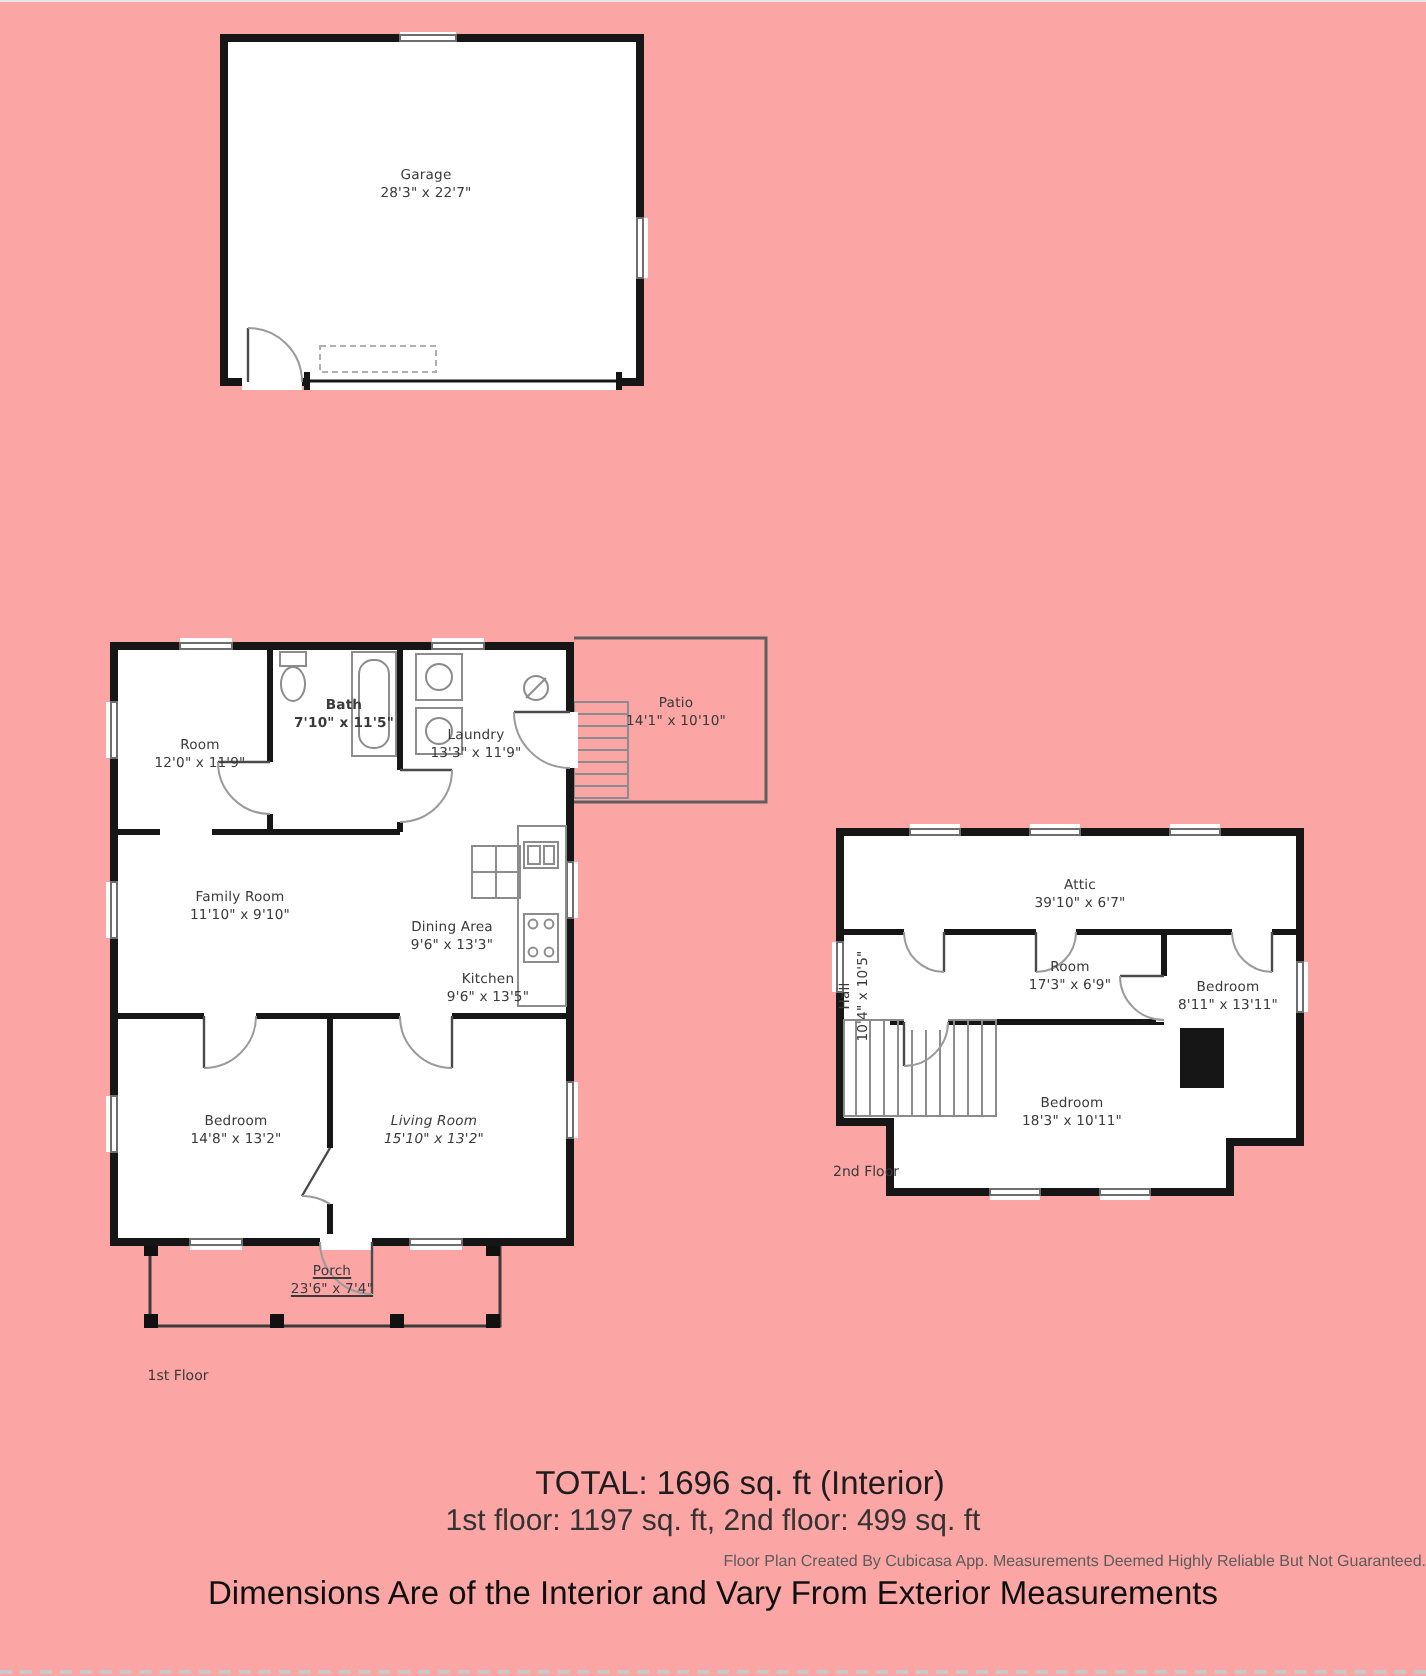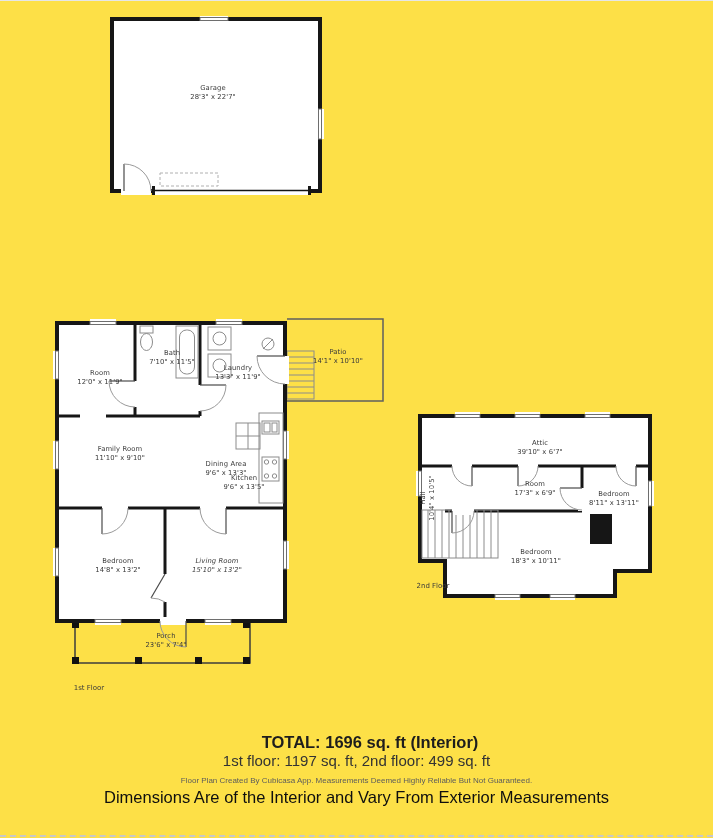--- a/index.html
+++ b/index.html
@@ -1,39 +1,39 @@
 <!DOCTYPE html>
 <html><head>
 <meta charset="utf-8">
 <style>
   * { margin:0; padding:0; box-sizing:border-box; }
   body { background:#fff; font-family:"DejaVu Sans", sans-serif; }
   .page {
-    position:relative; width:713px; height:838px; background:#fde047;
+    position:relative; width:713px; height:838px; background:#fca5a5;
     overflow:hidden; border-top:1px solid #e6e6e6;
   }
   svg.plan { position:absolute; }
   .room-label {
     position:absolute; transform:translate(-50%,-50%);
     text-align:center; white-space:nowrap;
     font-size:6.8px; line-height:8.5px; color:#3a3a3a;
     letter-spacing:0.1px;
   }
   .room-label.vert { transform:translate(-50%,-50%) rotate(-90deg); }
   .floor-label {
     position:absolute; transform:translate(-50%,-50%);
     font-size:7px; color:#3a3a3a; white-space:nowrap;
   }
   .summary {
     position:absolute; left:0; top:731px; width:713px;
     text-align:center; font-family:"Liberation Sans", sans-serif; color:#333333;
   }
-  .summary .total { font-size:16.5px; font-weight:bold; color:#1d1d1d; line-height:20px;padding-left:27px; }
+  .summary .total { font-size:16.5px; font-weight:normal; color:#1d1d1d; line-height:20px;padding-left:27px; }
   .summary .sline { font-size:15px; line-height:17.5px; color:#333333; }
-  .summary .disclaimer { font-size:8px; color:#5c5c5c; margin-top:6px; line-height:9px; }
+  .summary .disclaimer { font-size:8px; color:#5c5c5c; margin-top:6px; line-height:9px;text-align:right; }
   .summary .dim-note { font-size:16.5px; color:#0f0f0f; margin-top:3px; line-height:19px; }
   .bottom-dash { position:absolute; left:0; bottom:1px; width:713px; border-top:2px dashed #c8c8c8; }
 </style>
 </head>
 <body>
 
 <div class="page">
 
   <svg class="plan" style="left:108px; top:14px;" width="216" height="180" viewBox="0 0 216 180">
     <g>
@@ -236,53 +236,53 @@
 
   <div class="room-label" style="left:213px; top:91px;">
     <div>Garage</div>
     <div>28'3" x 22'7"</div>
   </div>
 
   <div class="room-label" style="left:100px; top:376px;">
     <div>Room</div>
     <div>12'0" x 11'9"</div>
   </div>
-  <div class="room-label" style="left:172px; top:356px;">
+  <div class="room-label" style="left:172px; top:356px;font-weight:bold;">
     <div>Bath</div>
     <div>7'10" x 11'5"</div>
   </div>
   <div class="room-label" style="left:238px; top:371px;">
     <div>Laundry</div>
     <div>13'3" x 11'9"</div>
   </div>
   <div class="room-label" style="left:338px; top:355px;">
     <div>Patio</div>
     <div>14'1" x 10'10"</div>
   </div>
   <div class="room-label" style="left:120px; top:452px;">
     <div>Family Room</div>
     <div>11'10" x 9'10"</div>
   </div>
   <div class="room-label" style="left:178px; top:467px;margin-left:48px;">
     <div>Dining Area</div>
     <div>9'6" x 13'3"</div>
   </div>
-  <div class="room-label" style="left:244px; top:481px;">
+  <div class="room-label" style="left:244px; top:493px;">
     <div>Kitchen</div>
     <div>9'6" x 13'5"</div>
   </div>
   <div class="room-label" style="left:118px; top:564px;">
     <div>Bedroom</div>
     <div>14'8" x 13'2"</div>
   </div>
   <div class="room-label" style="left:217px; top:564px;font-style:italic;">
     <div>Living Room</div>
     <div>15'10" x 13'2"</div>
   </div>
-  <div class="room-label" style="left:166px; top:639px;">
+  <div class="room-label" style="left:166px; top:639px;text-decoration:underline;">
     <div>Porch</div>
     <div>23'6" x 7'4"</div>
   </div>
 
   <div class="room-label" style="left:540px; top:446px;">
     <div>Attic</div>
     <div>39'10" x 6'7"</div>
   </div>
   <div class="room-label" style="left:535px; top:487px;">
     <div>Room</div>

